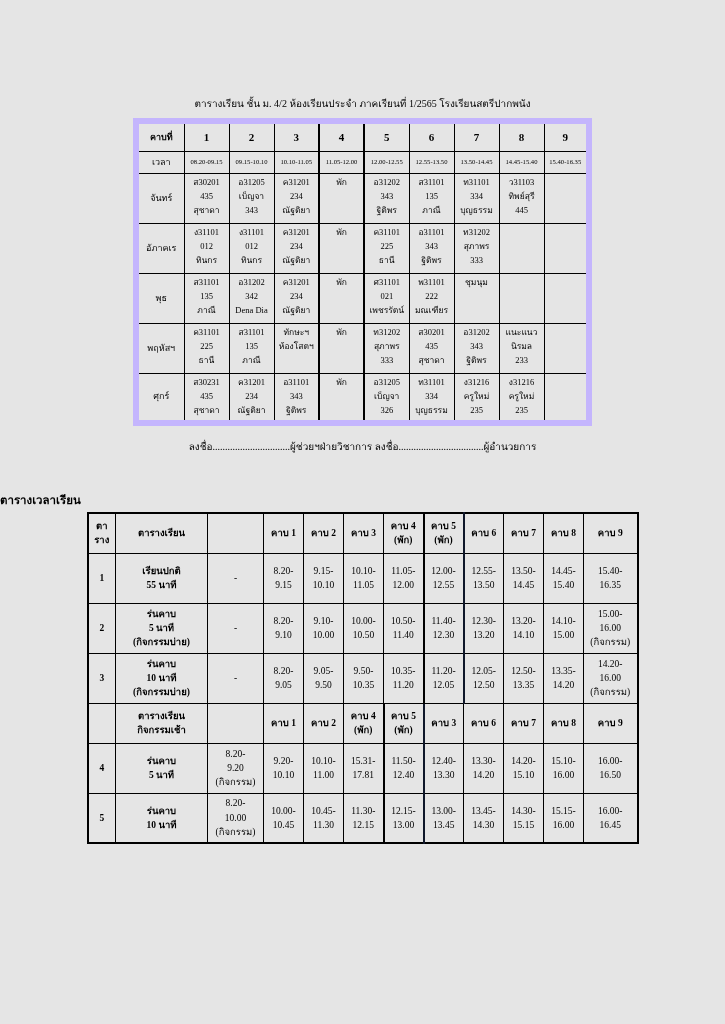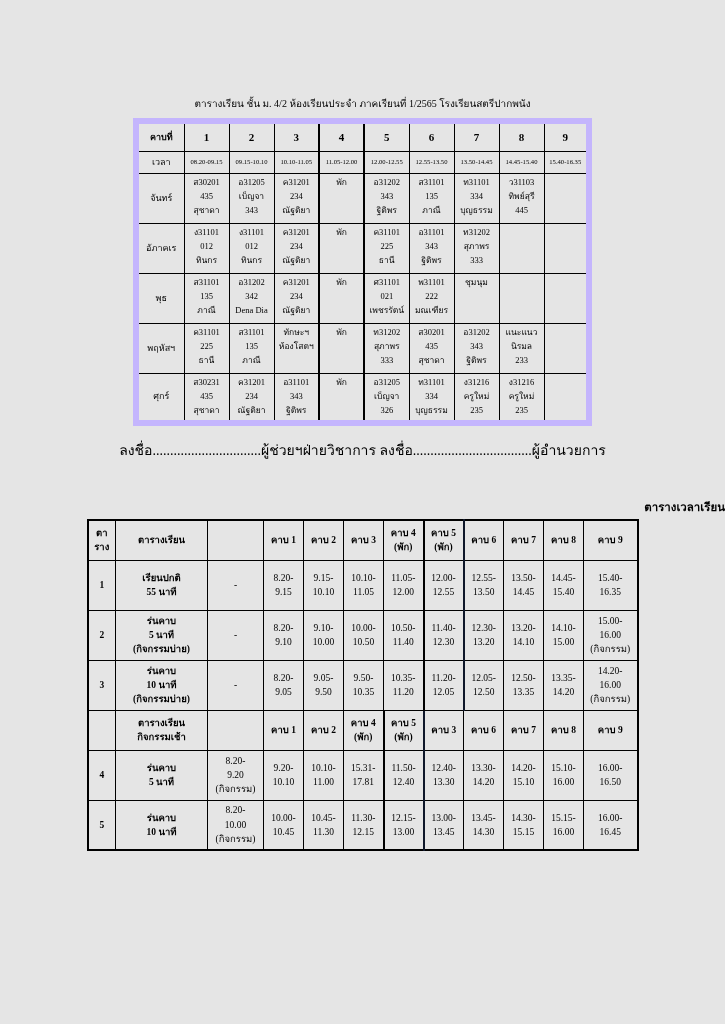--- a/index.html
+++ b/index.html
@@ -14,23 +14,23 @@
   .tt1 td,.tt1 th{font-size:8.5px;line-height:1.65;}
   .tt1 tr{height:50px;}
   .tt1 tr:nth-child(1){height:30px;}
   .tt1 tr:nth-child(2){height:22px;}
   .tt1 .hdr{font-size:11px;font-weight:bold;vertical-align:middle;}
   .tt1 .day{vertical-align:middle;font-size:9px;}
   .tt1 .time{font-size:6.6px;vertical-align:middle;padding:0;}
   .tt1 .cell{vertical-align:top;}
   .tt1 .brk{border-left:2px solid #000;border-right:2px solid #000;}
   
-  .sig{text-align:center;font-size:14px;margin-top:13px;}
+  .sig{text-align:center;font-size:10px;margin-top:13px;}
   
-  .tt2-title{text-align:right;font-size:11.5px;font-weight:bold;margin-top:37px;margin-bottom:3px;}
+  .tt2-title{text-align:left;font-size:11.5px;font-weight:bold;margin-top:37px;margin-bottom:3px;}
   .tt2{width:550px;border:2px solid #000;}
   .tt2 td{font-size:9.5px;line-height:1.5;vertical-align:middle;}
   .tt2 tr{height:50px;}
   .tt2 tr.h{height:40px;}
   .tt2 tr.h td{font-weight:bold;}
   .tt2 .num{font-weight:bold;}
   .tt2 .lbl{font-weight:bold;}
   .tt2 .brk{border-left:2px solid #000;border-right:2px solid #0f172a;}
 </style>
 </head>

